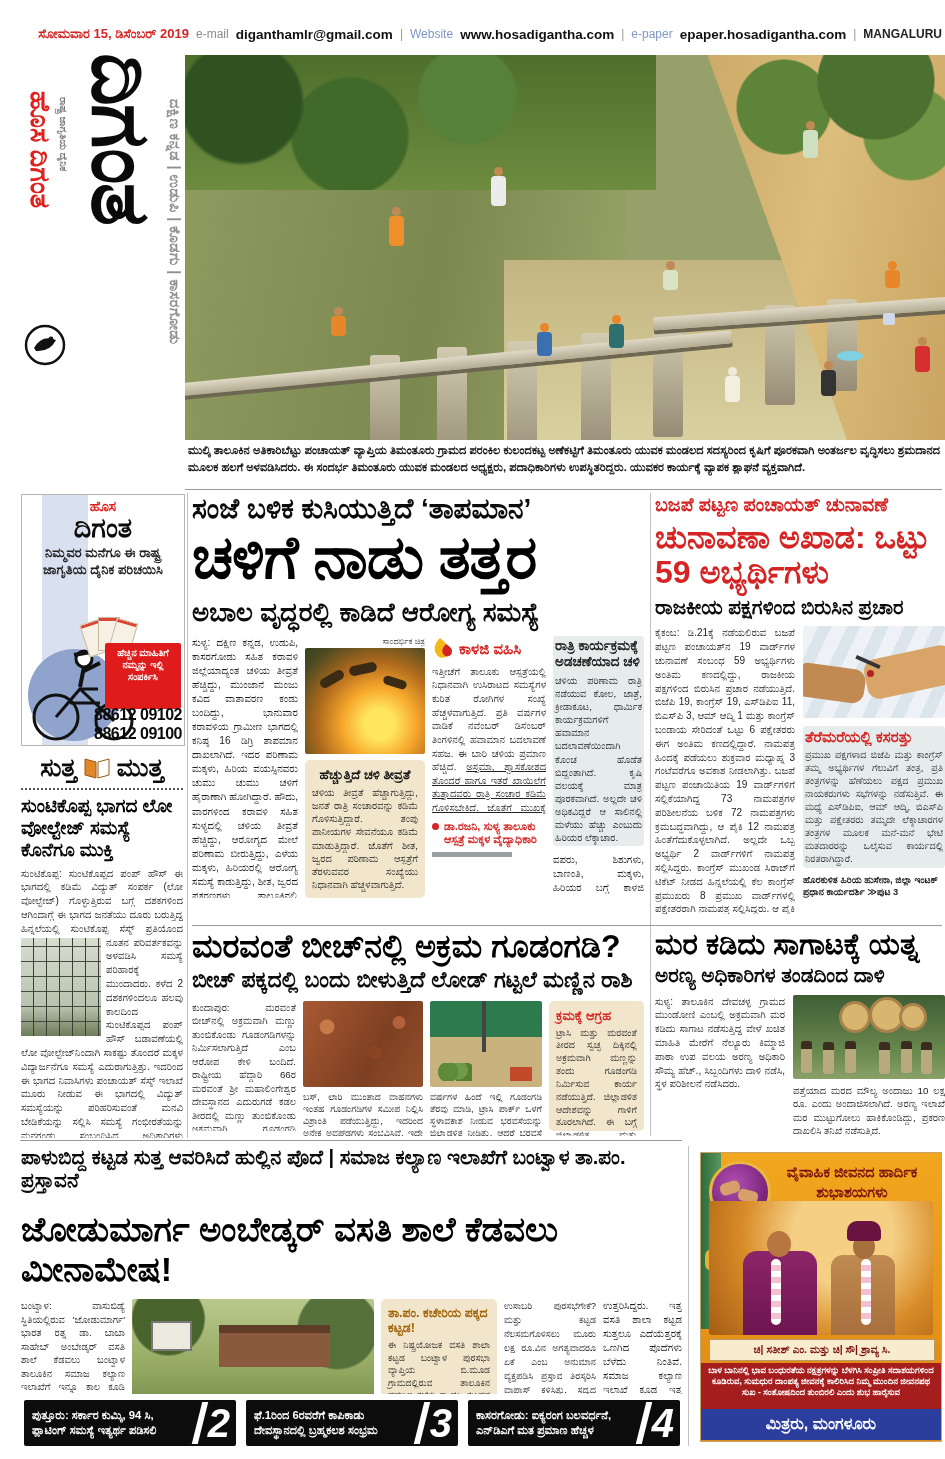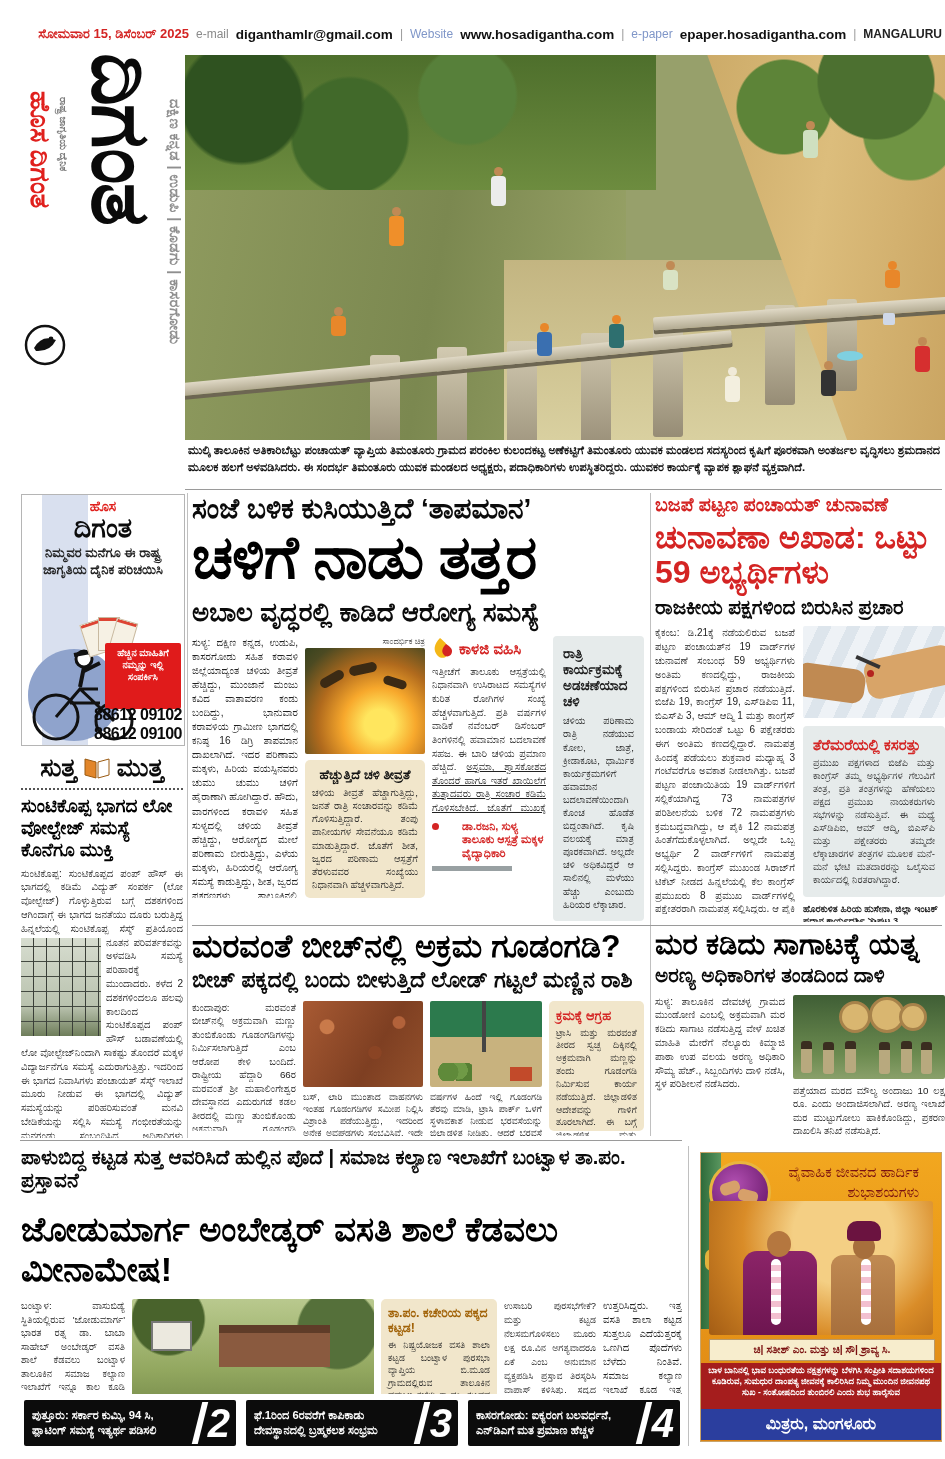--- a/index.html
+++ b/index.html
@@ -87,25 +87,25 @@
   .cs-cols{display:flex;gap:7px;margin-top:8px;height:262px}
   .firecap{font-size:8.3px;color:#444;text-align:right;margin-bottom:1px}
   .firephoto{height:108px;border-radius:2px;position:relative;overflow:hidden;
      background:radial-gradient(circle at 62% 72%,#ffe65e 0 14%,#f7a82c 34%,#b06a1d 58%,#4c4a22 85%,#37421e)}
   .hand{position:absolute;background:#3b2a14;border-radius:8px}
   .beige{background:#f1e6cb;border-radius:5px;padding:7px 7px 6px}
   .bx-title{font-size:13px;font-weight:900;text-align:center;color:#111;margin-bottom:3px}
   .bx-txt{font-size:9.8px;line-height:1.35;font-weight:500;text-align:justify;color:#222}
   .care-hd{display:flex;align-items:center;gap:5px;margin-bottom:3px}
   .care-hd .t{font-size:15px;font-weight:900;color:#d42423}
-  .attrib{display:flex;gap:23px;margin-top:5px}
+  .attrib{display:flex;gap:5px;margin-top:5px}
   .attrib .dot{width:7px;height:7px;border-radius:50%;background:#d42423;margin-top:3px;flex:none}
   .attrib .t{font-size:11px;font-weight:800;color:#d42423;line-height:1.25}
   .graybar{height:5px;background:#98a0a2;width:70%;margin-top:5px}
-  .graybox{background:#e6ebeb;border-radius:4px;padding:10px}
+  .graybox{background:#e6ebeb;border-radius:4px;padding:2px}
 
   
   .election{left:655px;top:494px;width:290px;height:428px;overflow:hidden}
   .el-kicker{font-size:19px;font-weight:900;color:#d42423}
   .el-hl{font-size:32px;font-weight:900;color:#d42423;line-height:1.1;margin-top:4px}
   .el-sub{font-size:20px;font-weight:900;color:#0b0b0b;margin-top:6px}
   .el-cols{display:flex;gap:8px;margin-top:7px;height:288px}
   .inkphoto{height:92px;border-radius:2px;position:relative;overflow:hidden;
      background:repeating-linear-gradient(115deg,#eef2f6 0 14px,#dde5ec 14px 26px)}
   .ink-hand{position:absolute;background:#d8a468;border-radius:12px}
@@ -149,21 +149,21 @@
   .s-caps{display:flex;gap:6px;margin-top:4px}
 
   
   .wedding{left:700px;top:1152px;width:240px;height:288px;border:1px solid #c9a46a;overflow:hidden;
      background:linear-gradient(#f2a71f,#dd8513)}
   .w-curtain{position:absolute;left:0;top:0;width:20px;height:176px;background:linear-gradient(90deg,#2e6b3a,#5a965f)}
   .w-tassel{position:absolute;left:4px;top:96px;width:14px;height:22px;background:#e2b13c;border-radius:7px}
   .w-orn{position:absolute;left:8px;top:8px;width:56px;height:56px;border-radius:50%;
      background:radial-gradient(circle at 40% 35%,#b14fb1,#5e1060);border:3px solid #e9b63f}
   .w-hand{position:absolute;background:#d7a06a;border-radius:5px}
-  .w-title{position:absolute;left:52px;top:10px;width:166px;font-size:14.5px;font-weight:400;color:#7a1010;line-height:1.35;text-align:right}
+  .w-title{position:absolute;left:68px;top:10px;width:166px;font-size:14.5px;font-weight:700;color:#7a1010;line-height:1.35;text-align:center}
   .w-photo{position:absolute;left:8px;top:48px;width:224px;height:134px;border-radius:3px;overflow:hidden;
      background:radial-gradient(circle at 60% 25%,#f4cf84 0 30%,#d98c28 60%,#a35c14)}
   .w-bride{position:absolute;left:34px;bottom:0;width:74px;height:84px;background:linear-gradient(#8c2468,#6d1550);border-radius:14px 14px 0 0}
   .w-bhead{position:absolute;left:58px;bottom:78px;width:24px;height:26px;background:#b5773f;border-radius:50%}
   .w-groom{position:absolute;right:38px;bottom:0;width:64px;height:80px;background:linear-gradient(#c08a52,#a76f3c);border-radius:12px 12px 0 0}
   .w-ghead{position:absolute;right:58px;bottom:76px;width:22px;height:24px;background:#a76f3c;border-radius:50%}
   .w-turban{position:absolute;right:52px;bottom:94px;width:34px;height:20px;background:#6b1340;border-radius:10px 10px 4px 4px}
   .w-garl{position:absolute;bottom:10px;width:10px;height:66px;background:repeating-linear-gradient(#fff 0 6px,#f3c0d0 6px 12px);border-radius:5px}
   .w-names{position:absolute;left:8px;top:186px;width:224px;height:20px;background:#f7edcd;border:1px solid #b89868;
      font-size:10.5px;font-weight:900;color:#7a1010;text-align:center;line-height:19px}
@@ -176,21 +176,21 @@
   .footer{left:24px;top:1400px;width:656px;height:46px;display:flex;gap:10px}
   .fbox{flex:1;display:flex;align-items:center;background:#0c0c0c;color:#fff;padding:2px 4px 2px 8px;border-radius:2px}
   .fb-text{flex:1;font-size:11.3px;font-weight:800;line-height:1.3}
   .fb-slash{width:6px;align-self:stretch;background:#fff;transform:skewX(-14deg);margin:0 5px 0 6px}
   .fb-num{font-size:40px;font-weight:900;font-style:italic;line-height:1;padding-right:2px}
 </style>
 </head>
 <body>
 
 <div class="abs topbar">
-  <span class="tb-date">ಸೋಮವಾರ 15, ಡಿಸೆಂಬರ್ 2025</span>
+  <span class="tb-date">ಸೋಮವಾರ 15, ಡಿಸೆಂಬರ್ 2019</span>
   <span class="tb-lab">e-mail</span>
   <span class="tb-val">diganthamlr@gmail.com</span>
   <span class="tb-sep">|</span>
   <span class="tb-lab blue">Website</span>
   <span class="tb-val">www.hosadigantha.com</span>
   <span class="tb-sep">|</span>
   <span class="tb-lab blue">e-paper</span>
   <span class="tb-val">epaper.hosadigantha.com</span>
   <span class="tb-sep">|</span>
   <span class="tb-city">MANGALURU</span>

